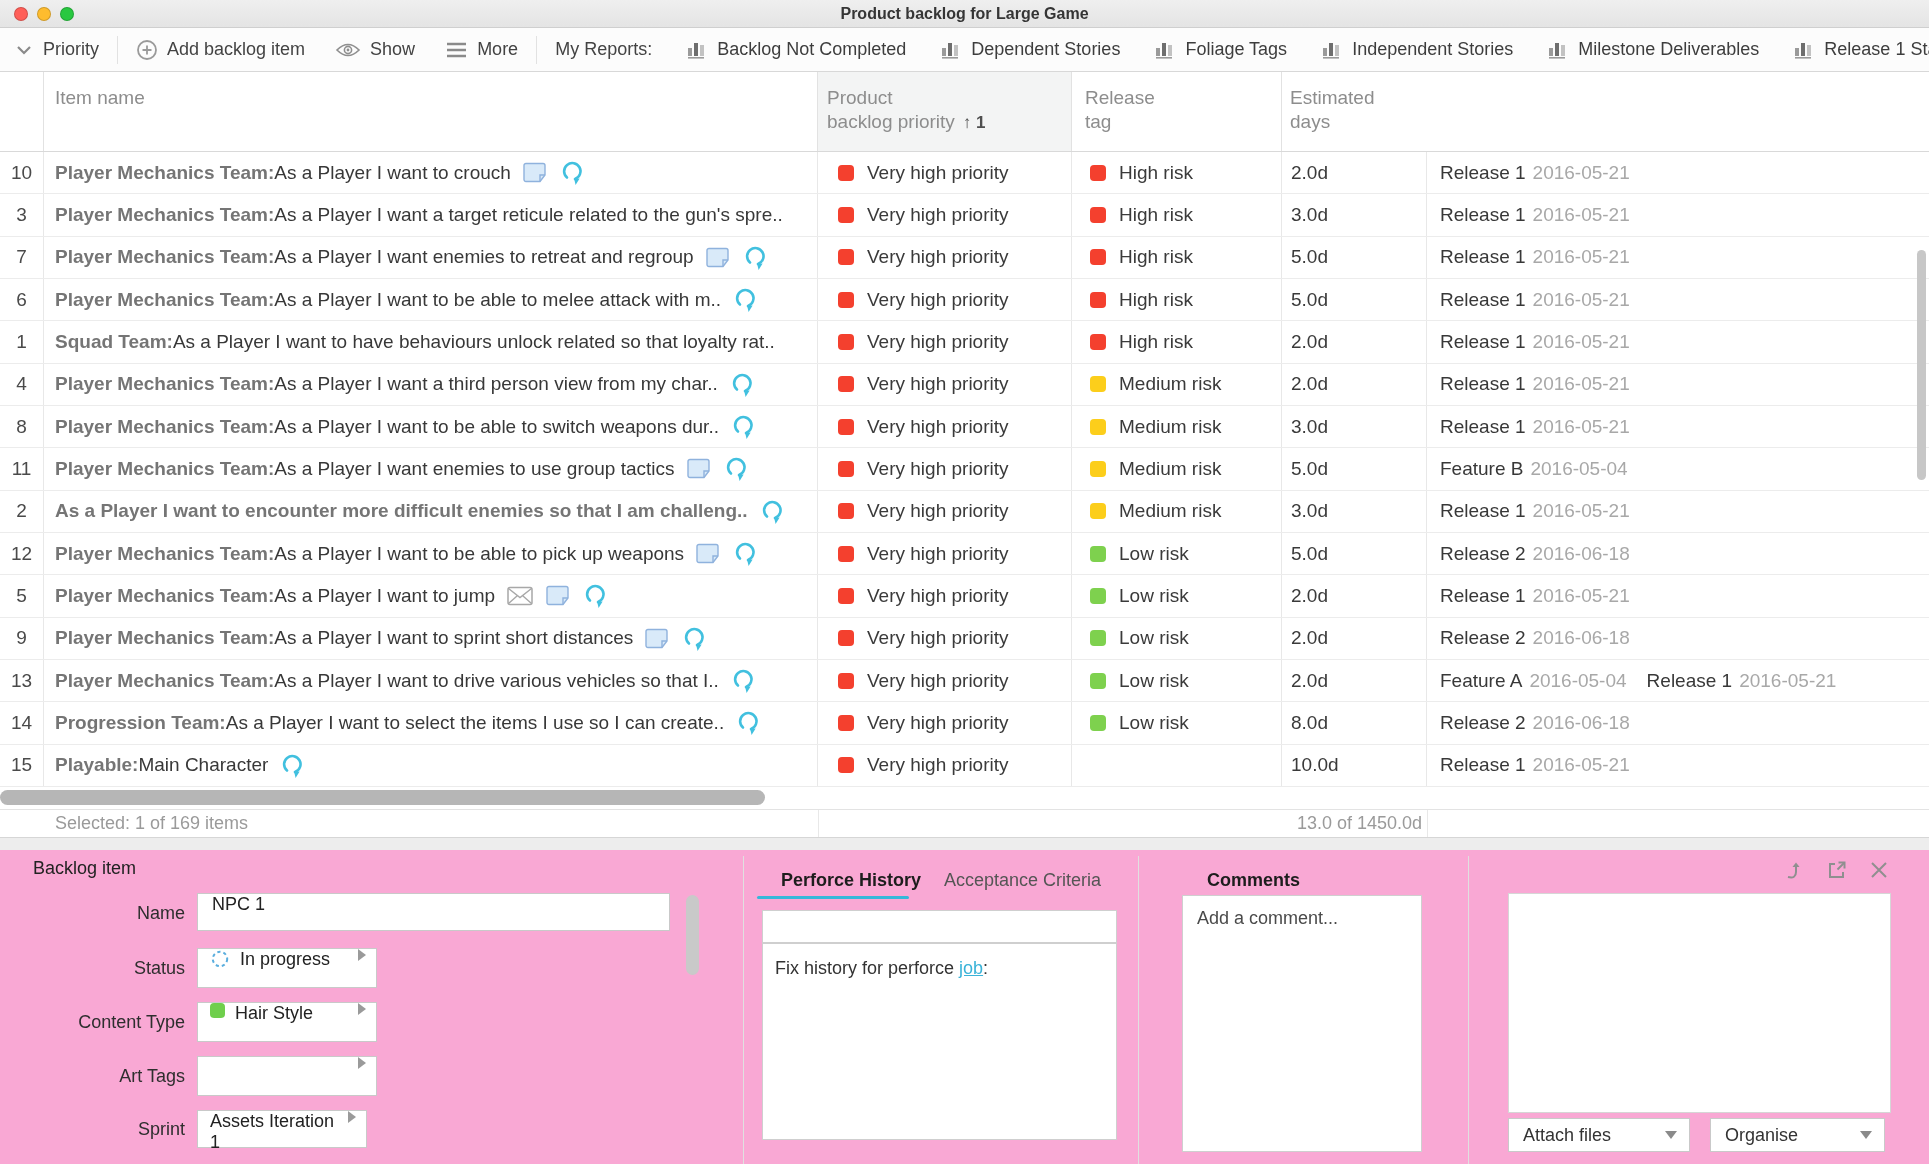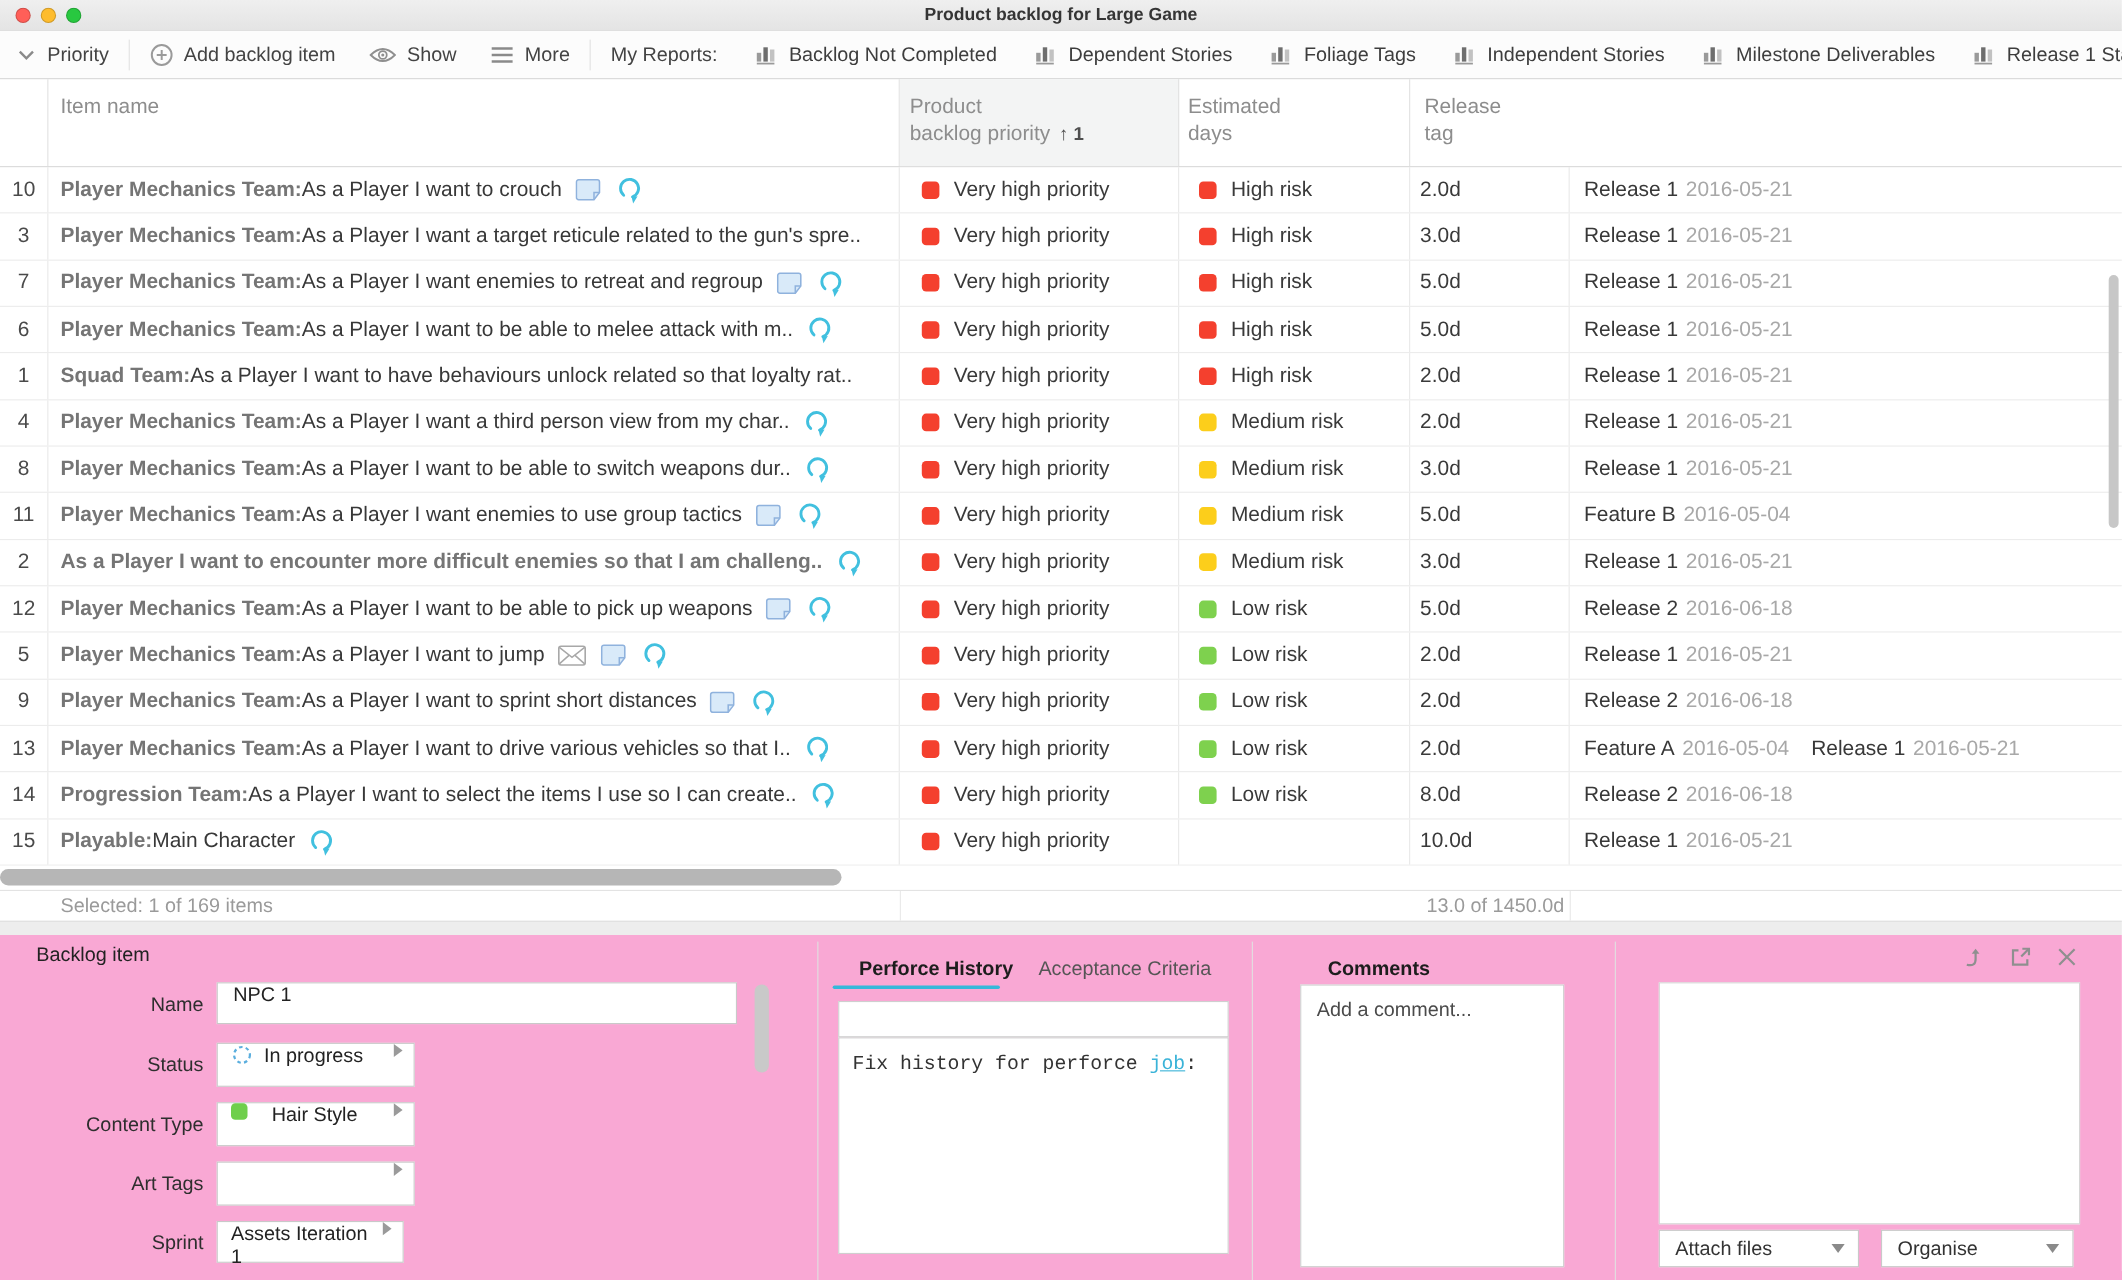--- a/index.html
+++ b/index.html
@@ -226,27 +226,27 @@
 
   <div class="thead grid-row">
     <div class="th"></div>
     <div class="th" style="padding-left:11px;">
       <span>Item name</span>
     </div>
     <div class="th sorted">
       <span>Product</span><br>
       <span>backlog priority</span><span class="sort-ind">↑ <span>1</span></span>
     </div>
+    <div class="th" style="padding-left:13px;">
+      <span>Release</span><br>
+      <span>tag</span>
+    </div>
     <div class="th" style="padding-left:8px;">
       <span>Estimated</span><br>
       <span>days</span>
-    </div>
-    <div class="th" style="padding-left:13px;">
-      <span>Release</span><br>
-      <span>tag</span>
     </div>
   </div>
 
   <div class="tbody">
   <div class="trow grid-row">
     <div class="td td-num">
           <span>10</span>
         </div>
     <div class="td td-name">
       <span class="t-bold">Player Mechanics Team:</span>
@@ -827,21 +827,21 @@
       <span class="icon">
         <svg width="20" height="20" viewBox="0 0 20 20">
             <circle cx="10" cy="10" r="7.2" fill="none" stroke="#5aaede" stroke-width="2" stroke-dasharray="3.2 3"></circle>
           </svg>
       </span>
       <span>In progress</span>
       <span class="chev-right"></span>
     </div>
 
     <div class="f-label" style="top:162px;">Content Type</div>
-    <div class="f-box" style="left:197px;top:152px;width:180px;height:40px;padding-left:12px;gap:22px;">
+    <div class="f-box" style="left:197px;top:152px;width:180px;height:40px;padding-left:12px;gap:10px;">
       <span class="green-sq"></span>
       <span>Hair Style</span>
       <span class="chev-right"></span>
     </div>
 
     <div class="f-label" style="top:216px;">Art Tags</div>
     <div class="f-box" style="left:197px;top:206px;width:180px;height:40px;">
       <span class="chev-right"></span>
     </div>
 
@@ -854,21 +854,21 @@
     <div class="left-vscroll"></div>
 
     <div class="pane-sep" style="left:743px;"></div>
     <div class="pane-sep" style="left:1138px;"></div>
     <div class="pane-sep" style="left:1468px;"></div>
 
     <div style="position:absolute;left:762px;top:20px;" class="tab active">Perforce History</div>
     <div class="tab-underline" style="left:757px;top:46px;width:152px;"></div>
     <div style="position:absolute;left:925px;top:20px;" class="tab">Acceptance Criteria</div>
     <div class="txt-box" style="left:762px;top:60px;width:355px;height:33px;"></div>
-    <div class="txt-box" style="left:762px;top:93px;width:355px;height:197px;padding:14px 12px;font-family:Liberation Mono, monospace;">
+    <div class="txt-box" style="left:762px;top:93px;width:355px;height:197px;padding:14px 12px;">
       <span>Fix history for perforce </span><span class="link">job</span><span>:</span>
     </div>
 
     <div style="position:absolute;left:1188px;top:20px;" class="tab active">Comments</div>
     <div class="tab-underline" style="left:1182px;top:46px;width:90px;"></div>
     <div class="txt-box" style="left:1182px;top:45px;width:240px;height:257px;padding:12px 14px;color:#4a4a4a;">
       <span>Add a comment...</span>
     </div>
 
     <div class="top-icons" style="left:1783px;">

